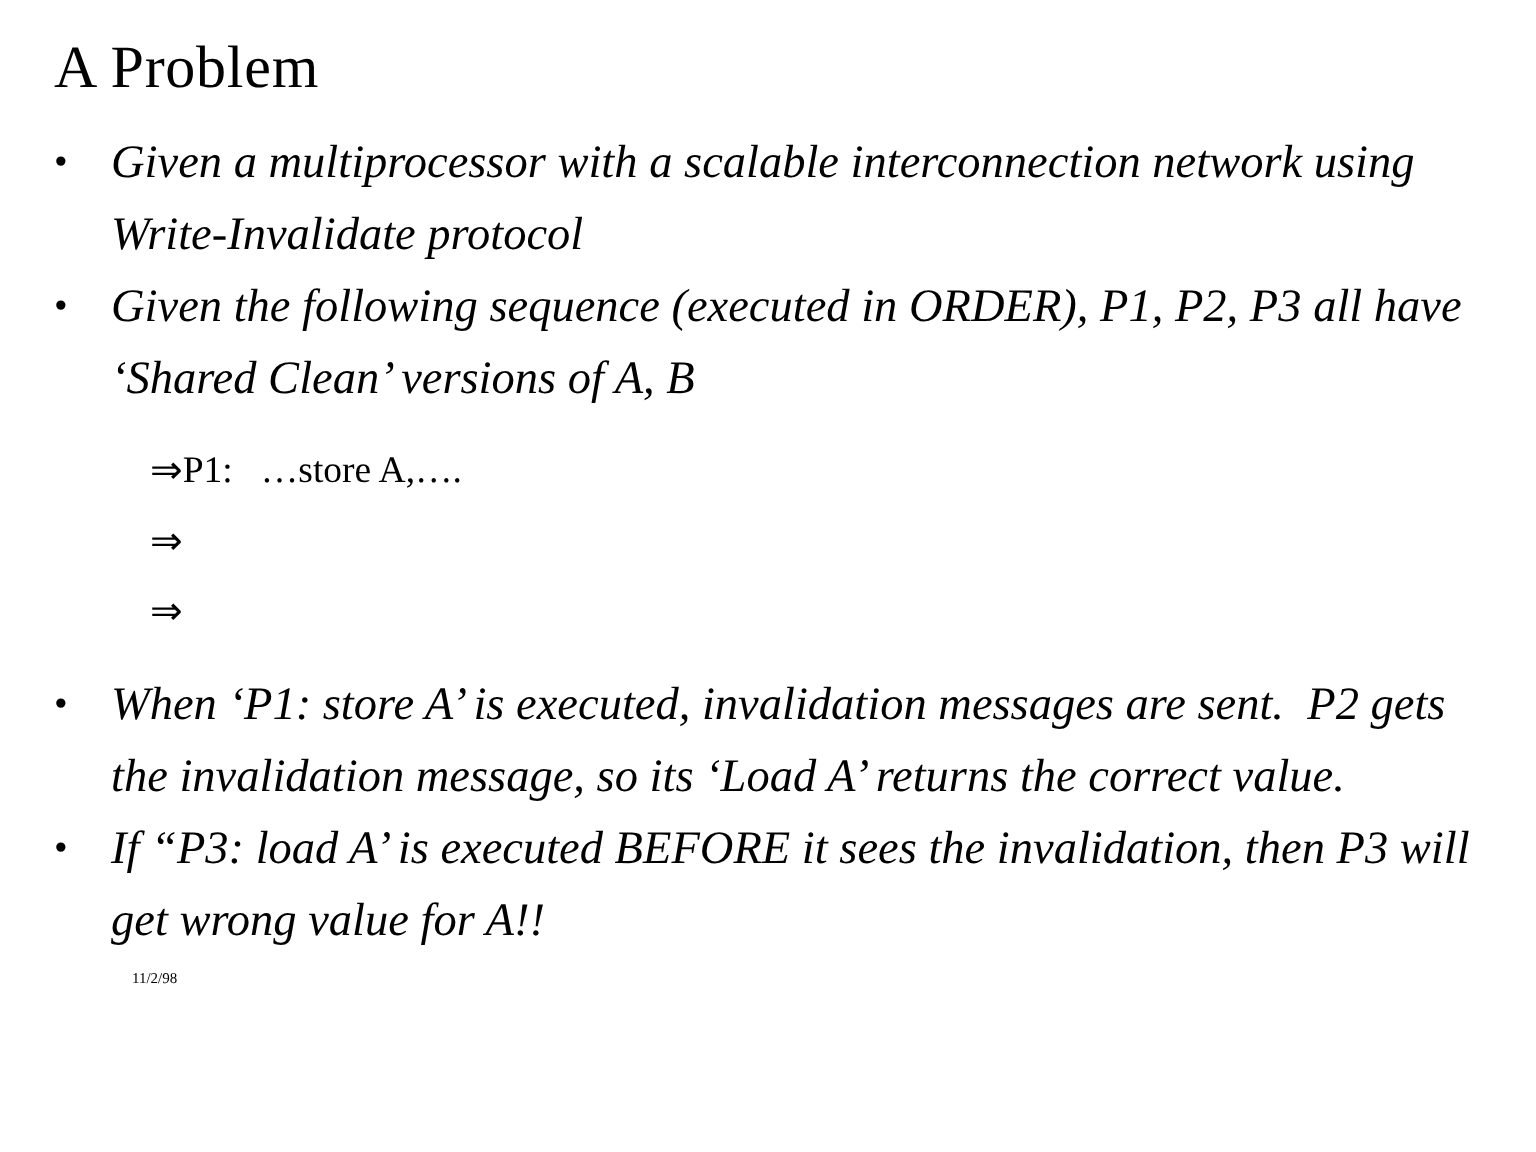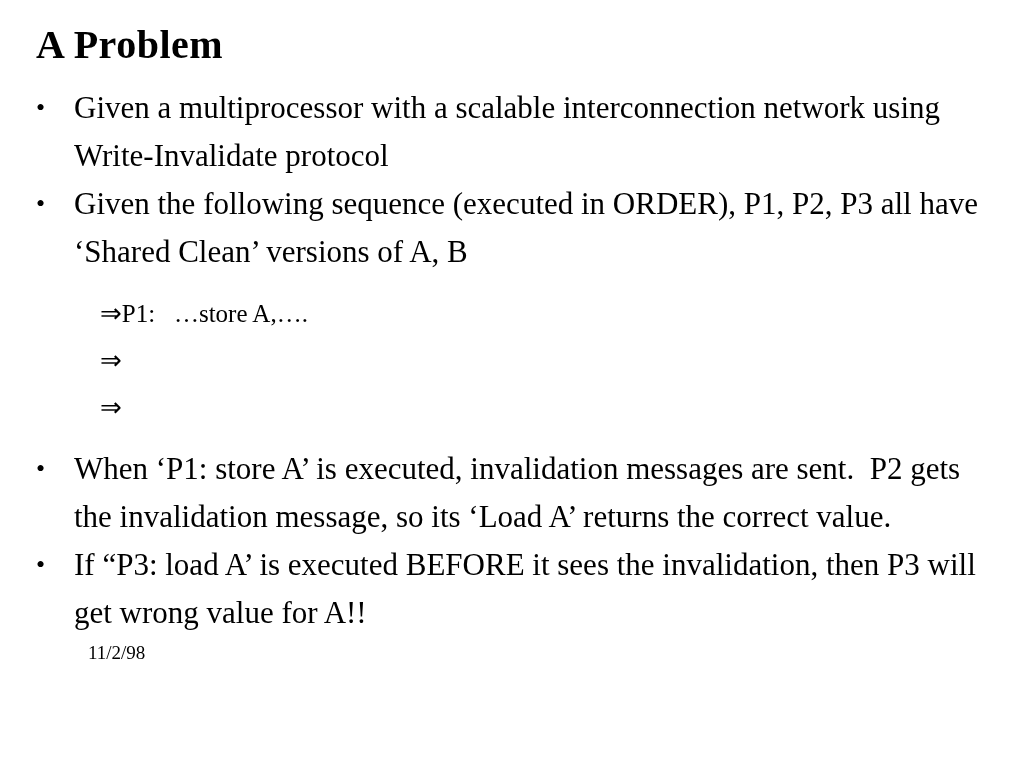--- a/index.html
+++ b/index.html
@@ -18,39 +18,40 @@
     position: relative;
     width: 1024px;
     height: 768px;
     box-sizing: border-box;
     padding: 22px 28px 0 36px;
     background: #ffffff;
   }
   .title {
     margin: 0 0 16px 0;
     font-size: 40px;
-    font-weight: bold;
+    font-weight: normal;
     line-height: 1.15;
     letter-spacing: 0.5px;
   }
   .bullet {
     display: flex;
     align-items: flex-start;
     font-size: 31px;
     line-height: 48px;
   }
   .bullet .marker {
     flex: none;
     width: 38px;
     font-size: 26px;
     line-height: 48px;
   }
   .bullet .text {
     white-space: pre-wrap;
     flex: 1;
+    font-style: italic;
   }
   .sequence {
     margin: 14px 0 14px 64px;
     font-size: 25px;
     line-height: 47px;
   }
   .sub {
     display: flex;
     align-items: flex-start;
   }
@@ -60,21 +61,21 @@
   }
   .sub .text {
     white-space: pre-wrap;
     text-align: center;
   }
   .group-bottom {
     margin-top: 12px;
   }
   .footer {
     margin: 6px 0 0 52px;
-    font-size: 19px;
+    font-size: 10px;
     line-height: 20px;
   }
 </style>
 </head>
 <body>
 
 <div class="slide">
 
   <h1 class="title">A Problem</h1>
 

